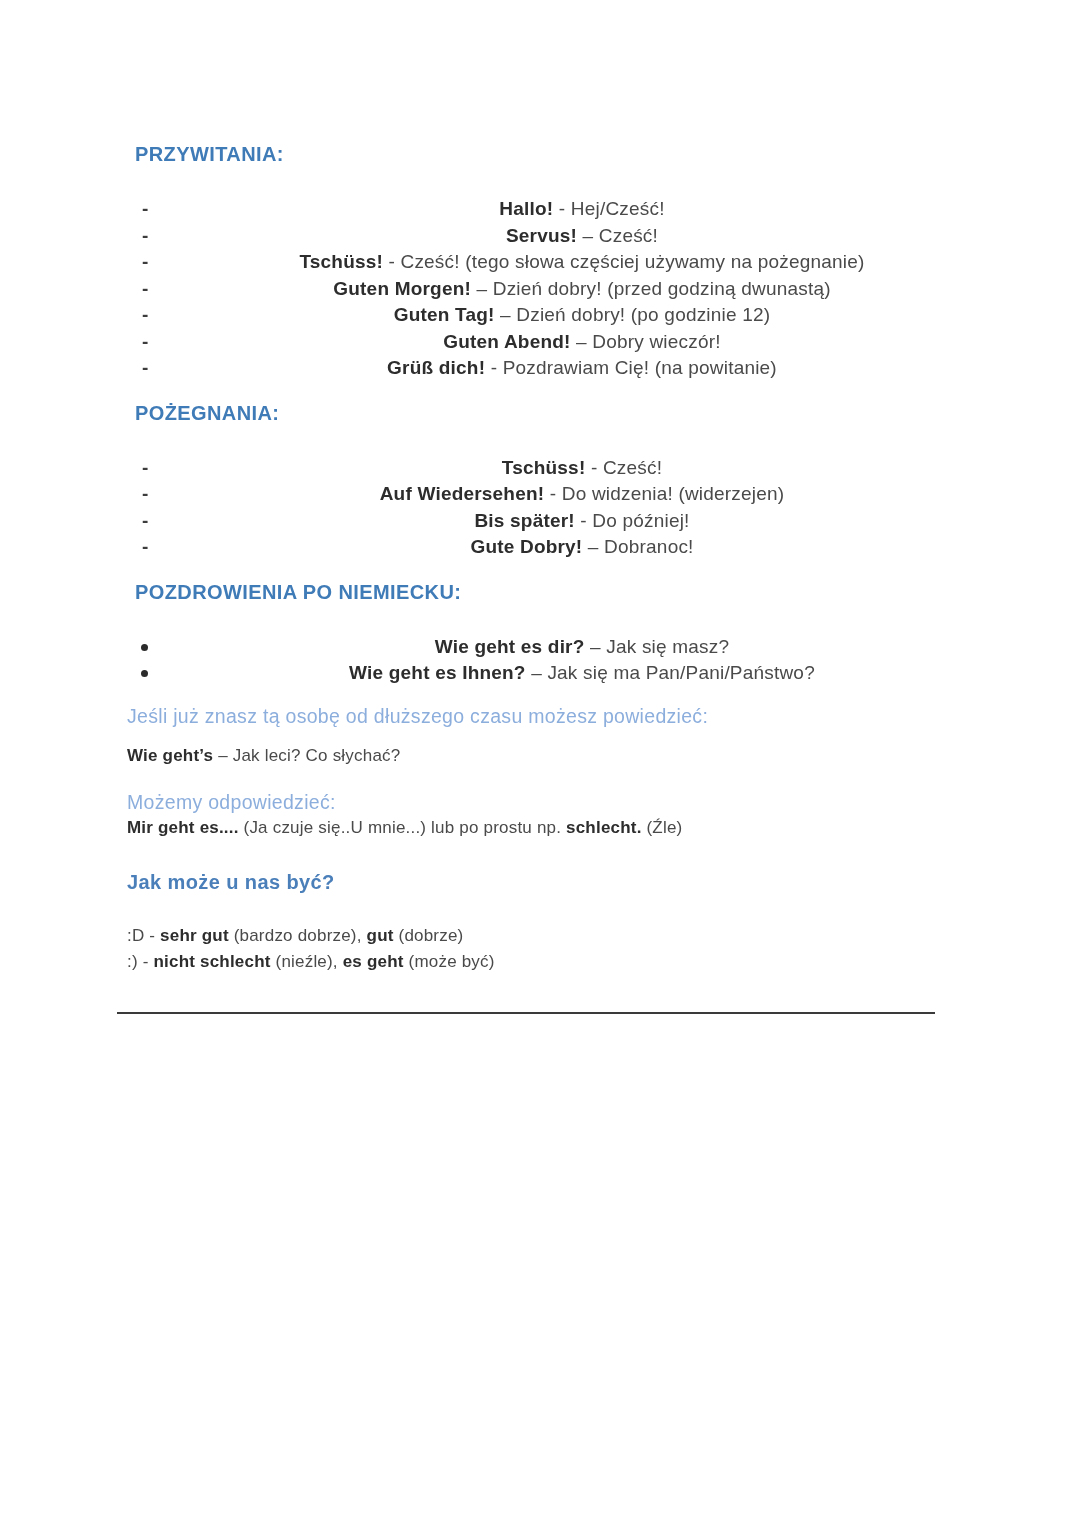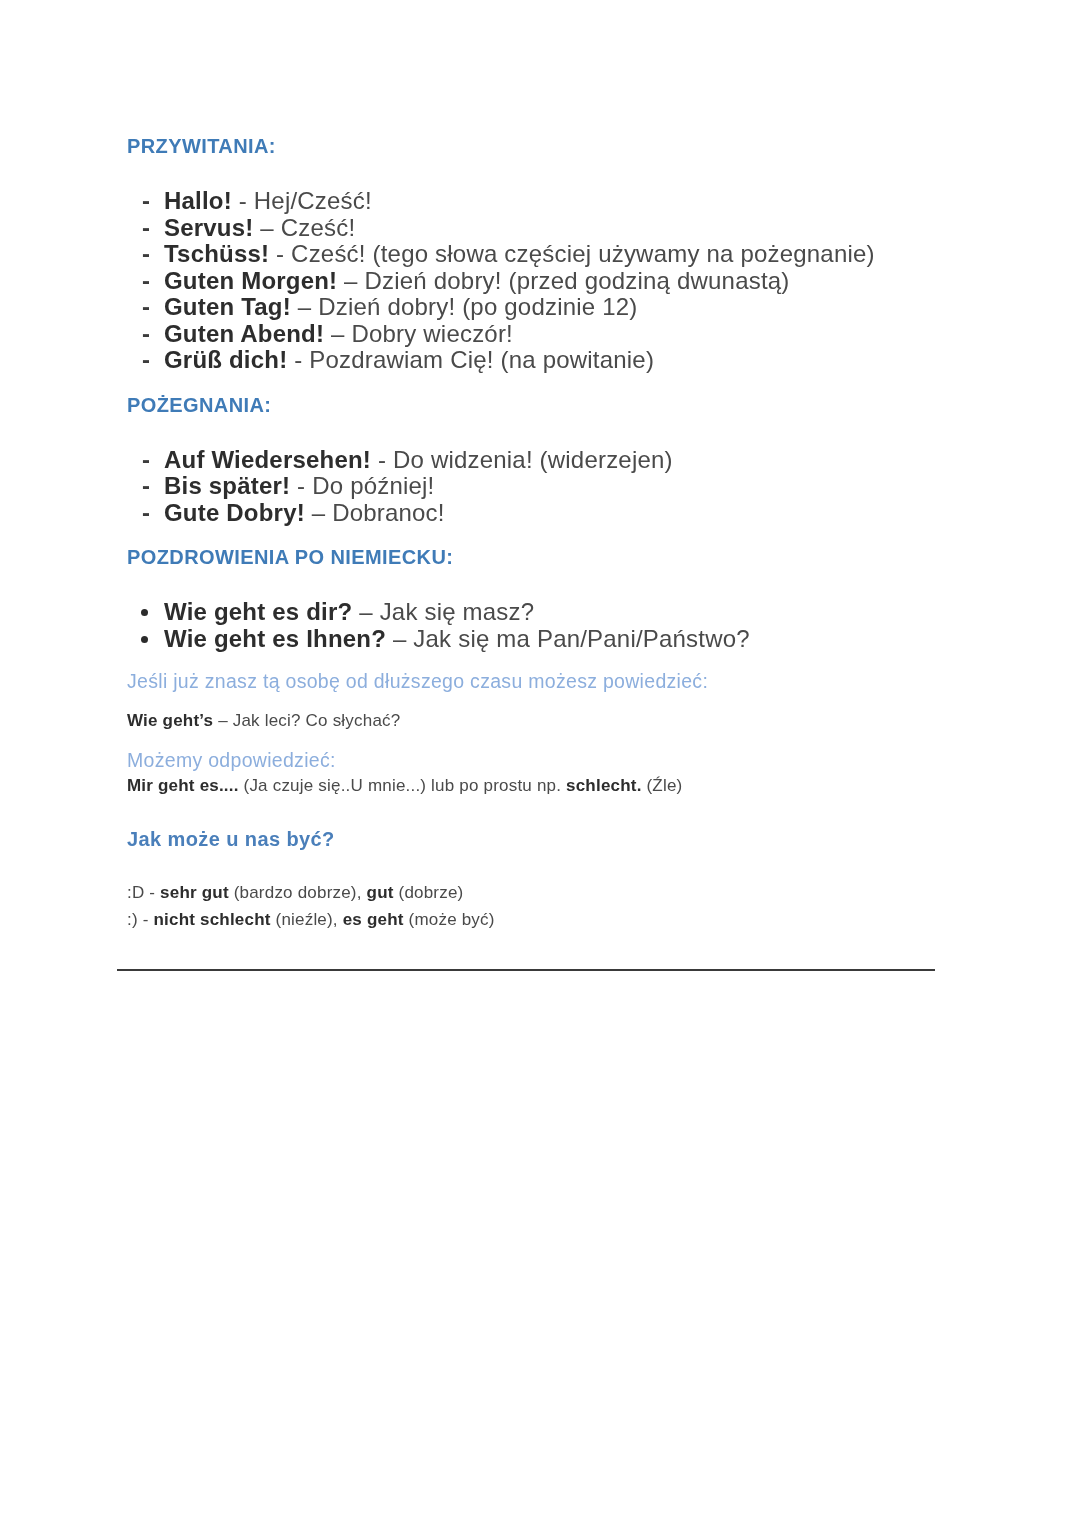--- a/index.html
+++ b/index.html
@@ -19,35 +19,36 @@
     height: 1525px;
     padding: 133px 80px 0 127px;
     background: #ffffff;
   }
   .sec-heading {
     font-size: 20px;
     line-height: 26px;
     font-weight: 600;
     letter-spacing: 0.4px;
     color: #3f7bb7;
-    margin: 0;
+    margin: 8px;
   }
   .sec-heading.mt { margin-top: 18px; }
   ul.list {
     list-style: none;
     margin: 29px 0 0 0;
     padding: 0;
   }
   ul.list li {
     position: relative;
     padding-left: 37px;
-    font-size: 24px;
+    font-size: 19px;
     line-height: 26.5px;
     color: #4a4a4a;
     letter-spacing: 0.2px;
+    text-align: center;
   }
   ul.list li .de { font-weight: 700; color: #2d2d2d; }
   ul.bullet-dash li::before {
     content: "-";
     position: absolute;
     left: 15px;
     top: 0;
     color: #3c3c3c;
     font-weight: 600;
   }
@@ -71,21 +72,21 @@
   .light-line.first { margin-top: 16px; }
   .body-line {
     font-size: 17px;
     line-height: 26.5px;
     color: #4a4a4a;
     letter-spacing: 0.2px;
     margin: 0;
   }
   .seg-bold { font-weight: 700; color: #2d2d2d; }
   .wie-gehts { margin-top: 14px; }
-  .answer-block { margin-top: 12px; }
+  .answer-block { margin-top: 20px; }
   .accent-heading {
     font-size: 20px;
     line-height: 26px;
     font-weight: 700;
     letter-spacing: 0.4px;
     color: #4a7fba;
     margin: 27px 0 8px 0;
   }
   .mood { }
   .mood.first { margin-top: 28px; }
@@ -107,20 +108,21 @@
       <li><span class="de">Servus!</span><span class="pl"> – Cześć!</span></li>
       <li><span class="de">Tschüss!</span><span class="pl"> - Cześć! (tego słowa częściej używamy na pożegnanie)</span></li>
       <li><span class="de">Guten Morgen!</span><span class="pl"> – Dzień dobry! (przed godziną dwunastą)</span></li>
       <li><span class="de">Guten Tag!</span><span class="pl"> – Dzień dobry! (po godzinie 12)</span></li>
       <li><span class="de">Guten Abend!</span><span class="pl"> – Dobry wieczór!</span></li>
       <li><span class="de">Grüß dich!</span><span class="pl"> - Pozdrawiam Cię! (na powitanie)</span></li>
     </ul>
 
   <h2 class="sec-heading mt">POŻEGNANIA:</h2>
   <ul class="list bullet-dash">
+      <li><span class="de">Tschüss!</span><span class="pl"> - Cześć!</span></li>
       <li><span class="de">Auf Wiedersehen!</span><span class="pl"> - Do widzenia! (widerzejen)</span></li>
       <li><span class="de">Bis später!</span><span class="pl"> - Do później!</span></li>
       <li><span class="de">Gute Dobry!</span><span class="pl"> – Dobranoc!</span></li>
     </ul>
 
   <h2 class="sec-heading mt">POZDROWIENIA PO NIEMIECKU:</h2>
   <ul class="list bullet-dot">
       <li><span class="de">Wie geht es dir?</span><span class="pl"> – Jak się masz?</span></li>
       <li><span class="de">Wie geht es Ihnen?</span><span class="pl"> – Jak się ma Pan/Pani/Państwo?</span></li>
     </ul>

